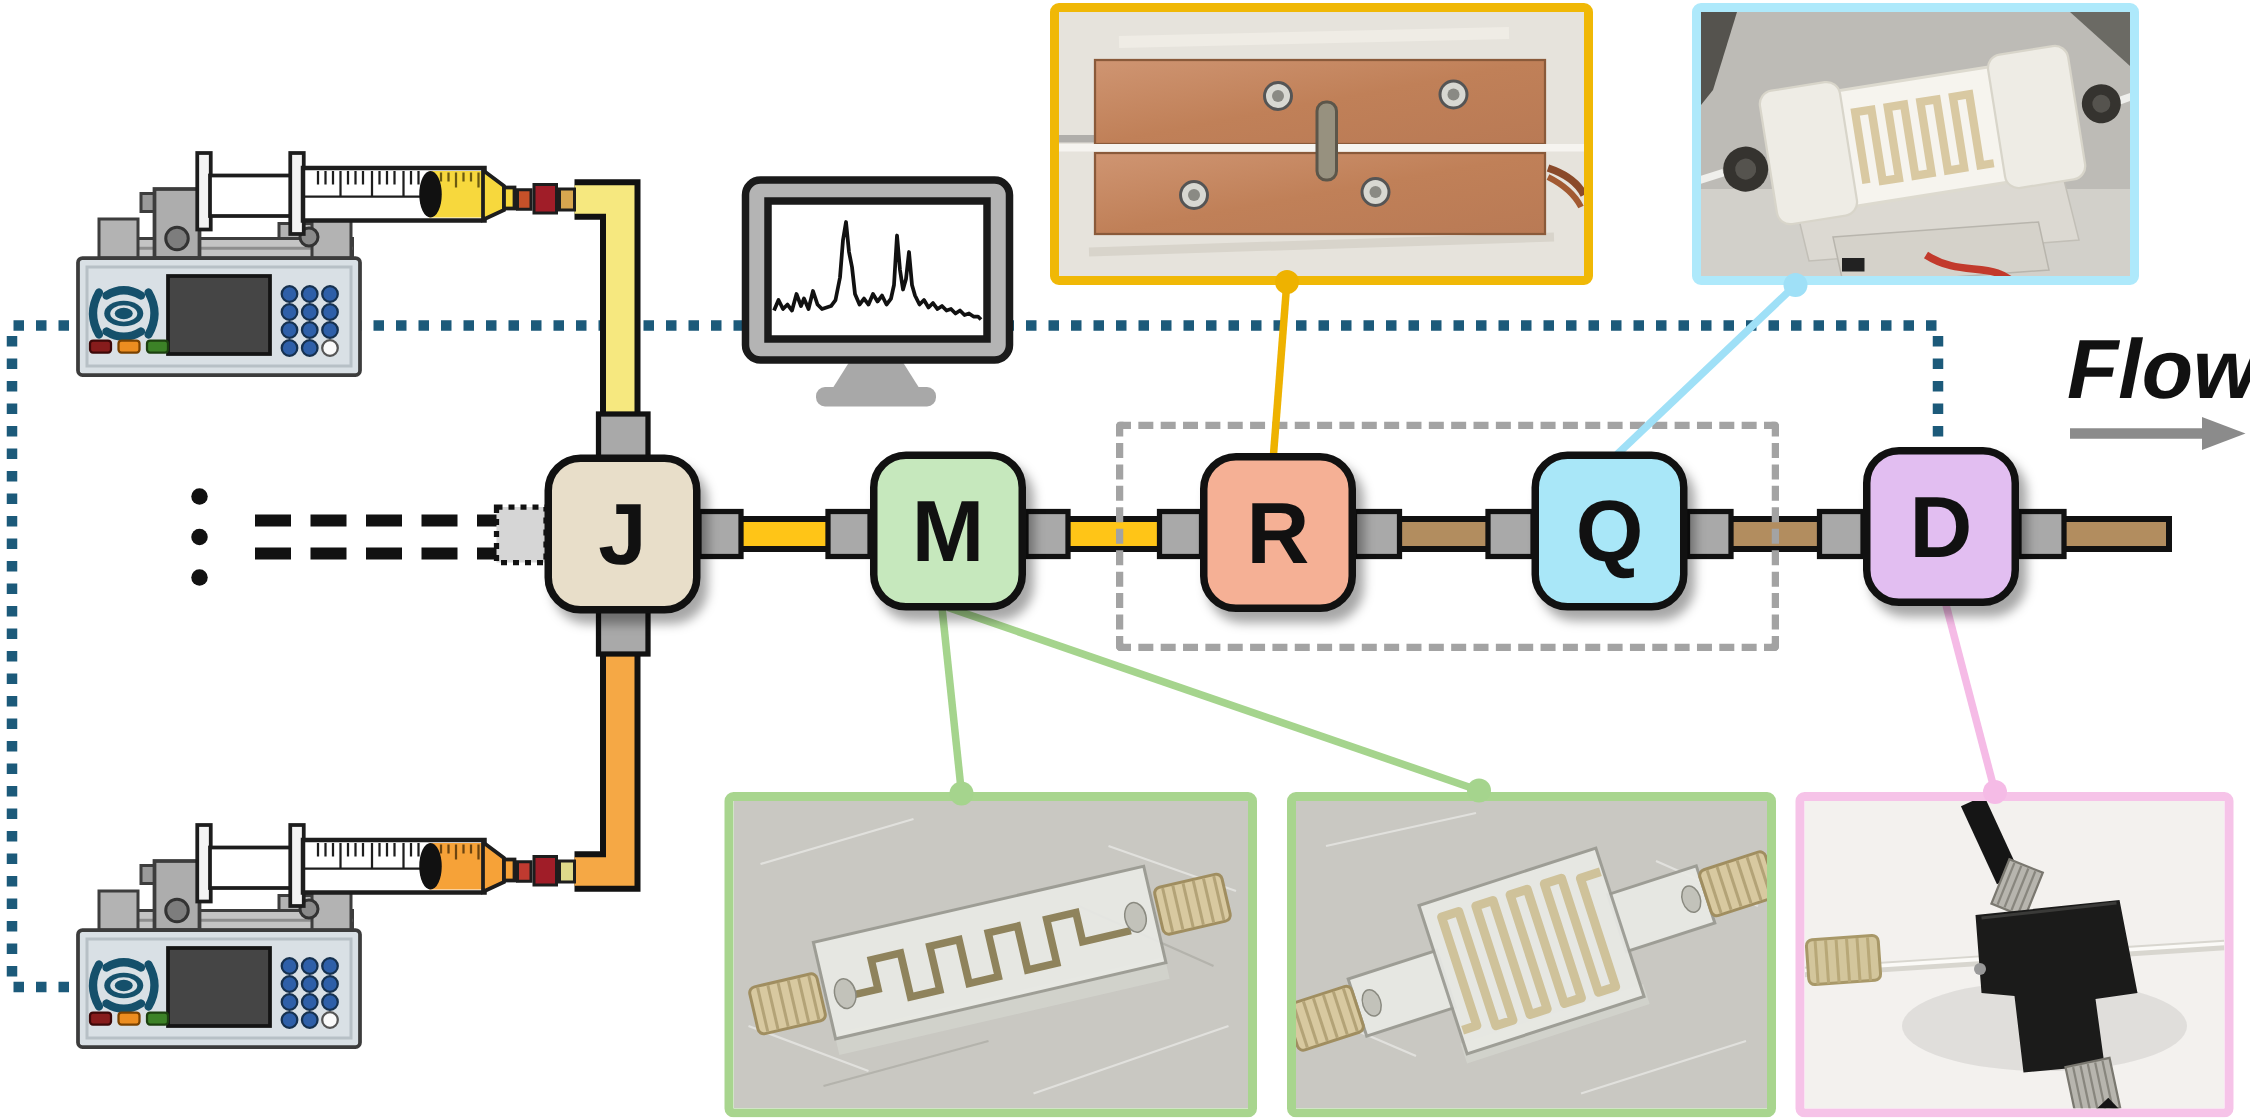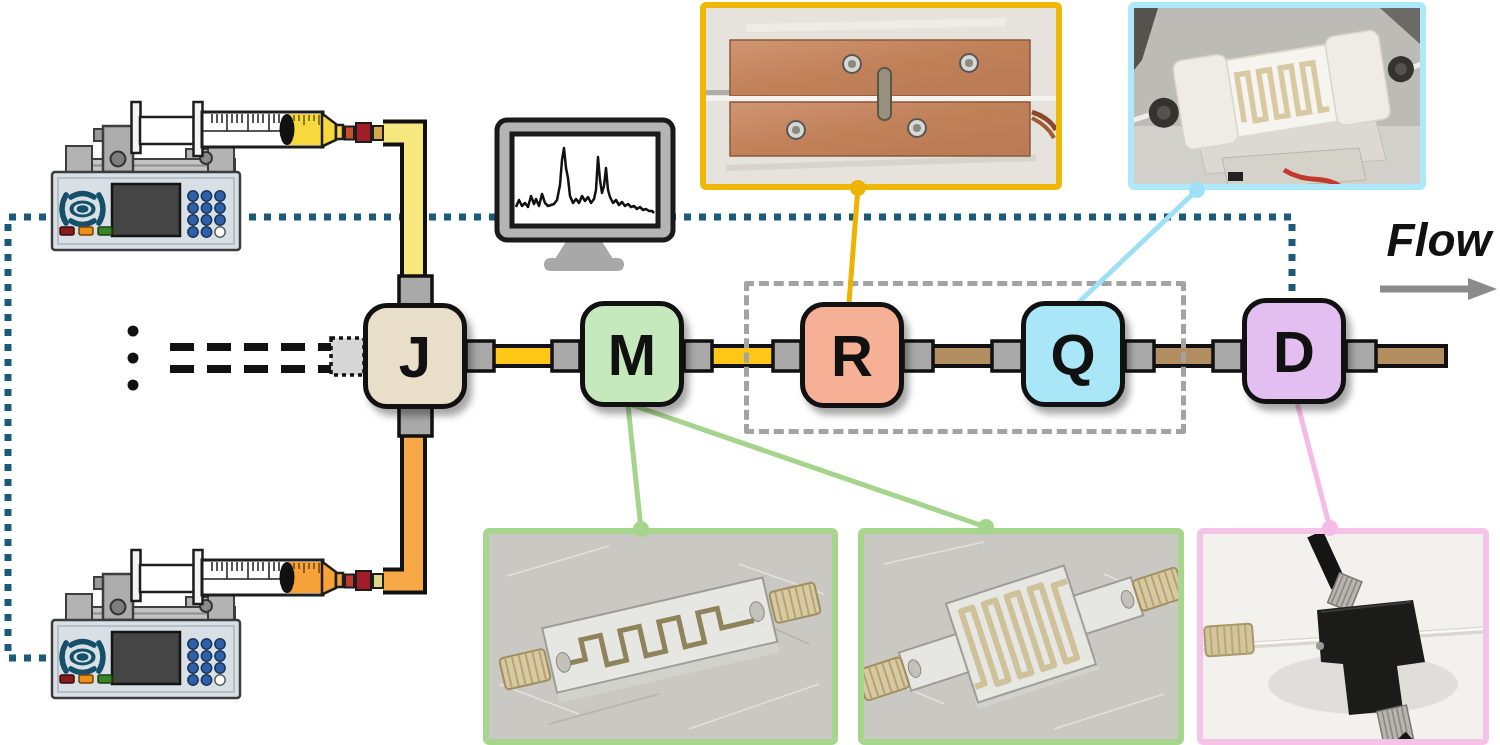--- a/index.html
+++ b/index.html
@@ -23,21 +23,21 @@
   .mod-Q{left:1021px;top:301px;background:#a9e7f8;}
   .mod-D{left:1242px;top:298px;background:#e2bef1;}
   
   .dashed-box{
     position:absolute;left:744px;top:281px;width:442px;height:153px;
     box-sizing:border-box;border:5px dashed #a3a3a3;border-radius:3px;
   }
   
   .flow-label{
     position:absolute;left:1378px;top:213px;width:122px;text-align:center;
-    font-size:46px;font-style:italic;font-weight:600;color:#111;
+    font-size:56px;font-style:italic;font-weight:600;color:#111;
   }
   
   .photo{
     position:absolute;box-sizing:border-box;border-radius:6px;overflow:hidden;
   }
   .photo svg{width:100%;height:100%;}
   .ph-copper{left:700px;top:2px;width:362px;height:188px;border:6px solid #f0b806;}
   .ph-cool{left:1128px;top:2px;width:298px;height:188px;border:6px solid #aee9fb;}
   .ph-zigzag{left:483px;top:528px;width:355px;height:217px;border:6px solid #a8d58e;}
   .ph-serp{left:858px;top:528px;width:326px;height:217px;border:6px solid #a8d58e;}

